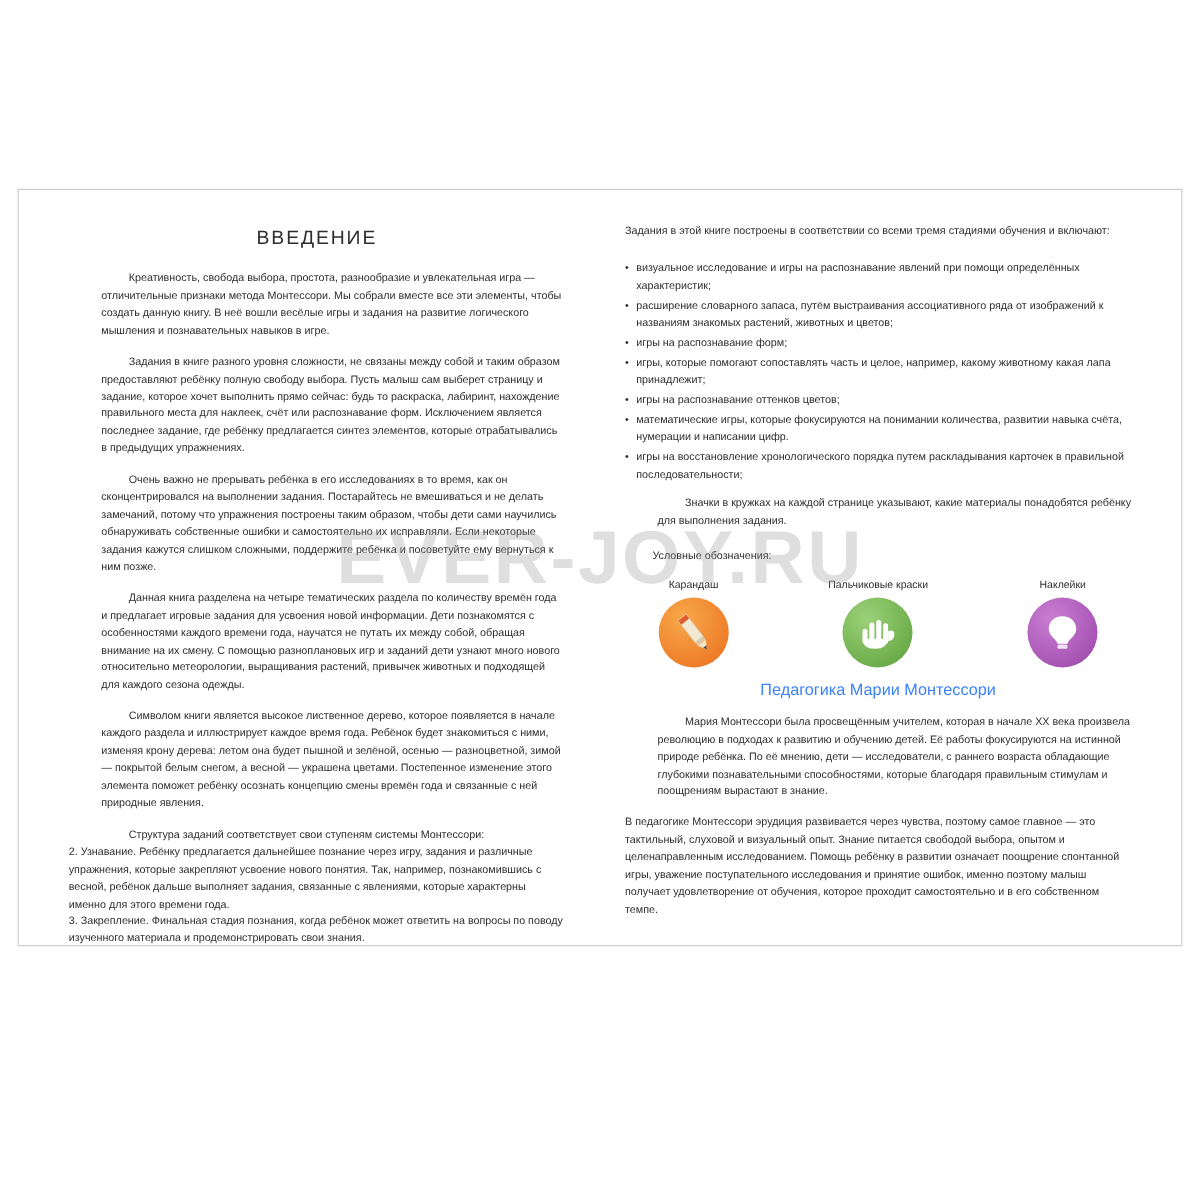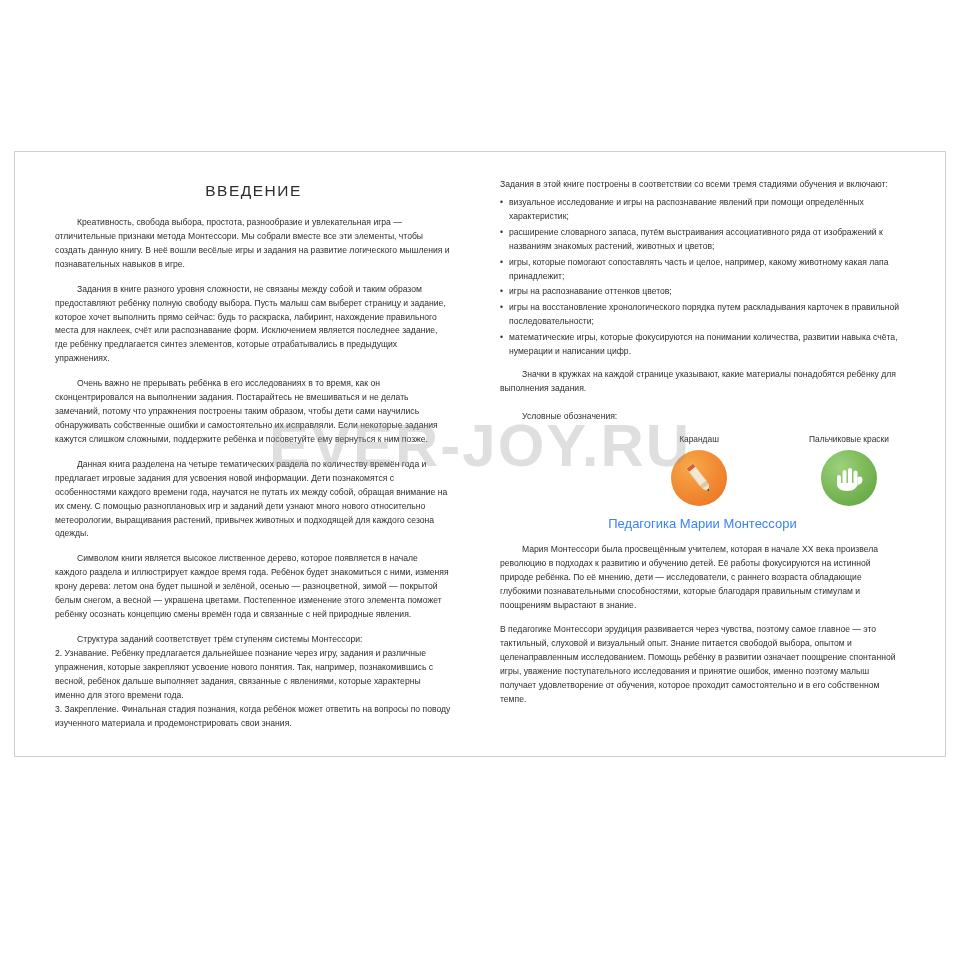--- a/index.html
+++ b/index.html
@@ -75,24 +75,25 @@
   }
   p.para {
     font-size: 8.6px;
     line-height: 1.62;
     color: #2f2f2f;
     margin: 0 0 11px 0;
     text-align: left;
   }
   p.indent {
     text-indent: 22px;
+    margin-left: 26px;
   }
   ul.bullets {
     list-style: none;
-    margin: 4px 0 9px 0;
+    margin: 16px 0 9px 0;
     padding: 0;
   }
   ul.bullets li {
     font-size: 8.6px;
     line-height: 1.62;
     color: #2f2f2f;
     margin: 0 0 2px 0;
     padding-left: 9px;
     position: relative;
   }
@@ -163,34 +164,35 @@
 
   <div class="columns">
 
     <div class="col col-left">
       <h1 class="title">ВВЕДЕНИЕ</h1>
       <p class="para indent">Креативность, свобода выбора, простота, разнообразие и увлекательная игра — отличительные признаки метода Монтессори. Мы собрали вместе все эти элементы, чтобы создать данную книгу. В неё вошли весёлые игры и задания на развитие логического мышления и познавательных навыков в игре.</p>
       <p class="para indent">Задания в книге разного уровня сложности, не связаны между собой и таким образом предоставляют ребёнку полную свободу выбора. Пусть малыш сам выберет страницу и задание, которое хочет выполнить прямо сейчас: будь то раскраска, лабиринт, нахождение правильного места для наклеек, счёт или распознавание форм. Исключением является последнее задание, где ребёнку предлагается синтез элементов, которые отрабатывались в предыдущих упражнениях.</p>
       <p class="para indent">Очень важно не прерывать ребёнка в его исследованиях в то время, как он сконцентрировался на выполнении задания. Постарайтесь не вмешиваться и не делать замечаний, потому что упражнения построены таким образом, чтобы дети сами научились обнаруживать собственные ошибки и самостоятельно их исправляли. Если некоторые задания кажутся слишком сложными, поддержите ребёнка и посоветуйте ему вернуться к ним позже.</p>
       <p class="para indent">Данная книга разделена на четыре тематических раздела по количеству времён года и предлагает игровые задания для усвоения новой информации. Дети познакомятся с особенностями каждого времени года, научатся не путать их между собой, обращая внимание на их смену. С помощью разноплановых игр и заданий дети узнают много нового относительно метеорологии, выращивания растений, привычек животных и подходящей для каждого сезона одежды.</p>
       <p class="para indent">Символом книги является высокое лиственное дерево, которое появляется в начале каждого раздела и иллюстрирует каждое время года. Ребёнок будет знакомиться с ними, изменяя крону дерева: летом она будет пышной и зелёной, осенью — разноцветной, зимой — покрытой белым снегом, а весной — украшена цветами. Постепенное изменение этого элемента поможет ребёнку осознать концепцию смены времён года и связанные с ней природные явления.</p>
-      <p class="para indent" style="margin-bottom:0;">Структура заданий соответствует трём ступеням системы Монтессори:</p>
+      <p class="para indent" style="margin-bottom:0;">Структура заданий соответствует свои ступеням системы Монтессори:</p>
       <p class="para" style="margin-bottom:0;">2. Узнавание. Ребёнку предлагается дальнейшее познание через игру, задания и различные упражнения, которые закрепляют усвоение нового понятия. Так, например, познакомившись с весной, ребёнок дальше выполняет задания, связанные с явлениями, которые характерны именно для этого времени года.</p>
       <p class="para">3. Закрепление. Финальная стадия познания, когда ребёнок может ответить на вопросы по поводу изученного материала и продемонстрировать свои знания.</p>
     </div>
 
     <div class="col col-right">
       <p class="para" style="margin-bottom:3px;">Задания в этой книге построены в соответствии со всеми тремя стадиями обучения и включают:</p>
       <ul class="bullets">
         <li>визуальное исследование и игры на распознавание явлений при помощи определённых характеристик;</li>
         <li>расширение словарного запаса, путём выстраивания ассоциативного ряда от изображений к названиям знакомых растений, животных и цветов;</li>
+        <li>игры на распознавание форм;</li>
         <li>игры, которые помогают сопоставлять часть и целое, например, какому животному какая лапа принадлежит;</li>
         <li>игры на распознавание оттенков цветов;</li>
+        <li>математические игры, которые фокусируются на понимании количества, развитии навыка счёта, нумерации и написании цифр.</li>
         <li>игры на восстановление хронологического порядка путем раскладывания карточек в правильной последовательности;</li>
-        <li>математические игры, которые фокусируются на понимании количества, развитии навыка счёта, нумерации и написании цифр.</li>
       </ul>
       <p class="para indent">Значки в кружках на каждой странице указывают, какие материалы понадобятся ребёнку для выполнения задания.</p>
 
       <div class="legend-label">Условные обозначения:</div>
 
       <div class="icon-row">
 
         <div class="icon-item">
           <div class="icon-caption">Карандаш</div>
           <div class="icon-circle icon-pencil">
@@ -215,20 +217,29 @@
                 <rect x="14.5" y="13" width="4" height="17" rx="2"></rect>
                 <rect x="20" y="11" width="4" height="19" rx="2"></rect>
                 <rect x="25.5" y="13.5" width="4" height="16.5" rx="2"></rect>
                 <path d="M9 26 q0 8 10 8 q10 0 10 -8 z"></path>
                 <path d="M29.5 20 q5 -2 5 3 q0 4 -5 5 z"></path>
               </g>
             </svg>
           </div>
         </div>
 
+        <div class="icon-item">
+          <div class="icon-caption">Наклейки</div>
+          <div class="icon-circle icon-stickers">
+            <svg width="40" height="40" viewBox="0 0 40 40" aria-hidden="true">
+              <path d="M20 7 C27 7 31 12 31 17 C31 23 25 25 24 29 L16 29 C15 25 9 23 9 17 C9 12 13 7 20 7 Z" fill="#ffffff"></path>
+              <rect x="16" y="29.5" width="8" height="3.5" rx="1.2" fill="#f0e4f4"></rect>
+            </svg>
+          </div>
+        </div>
 
       </div>
 
       <h2 class="section-title">Педагогика Марии Монтессори</h2>
       <p class="para indent">Мария Монтессори была просвещённым учителем, которая в начале ХХ века произвела революцию в подходах к развитию и обучению детей. Её работы фокусируются на истинной природе ребёнка. По её мнению, дети — исследователи, с раннего возраста обладающие глубокими познавательными способностями, которые благодаря правильным стимулам и поощрениям вырастают в знание.</p>
       <p class="para">В педагогике Монтессори эрудиция развивается через чувства, поэтому самое главное — это тактильный, слуховой и визуальный опыт. Знание питается свободой выбора, опытом и целенаправленным исследованием. Помощь ребёнку в развитии означает поощрение спонтанной игры, уважение поступательного исследования и принятие ошибок, именно поэтому малыш получает удовлетворение от обучения, которое проходит самостоятельно и в его собственном темпе.</p>
     </div>
 
   </div>
 </div>

